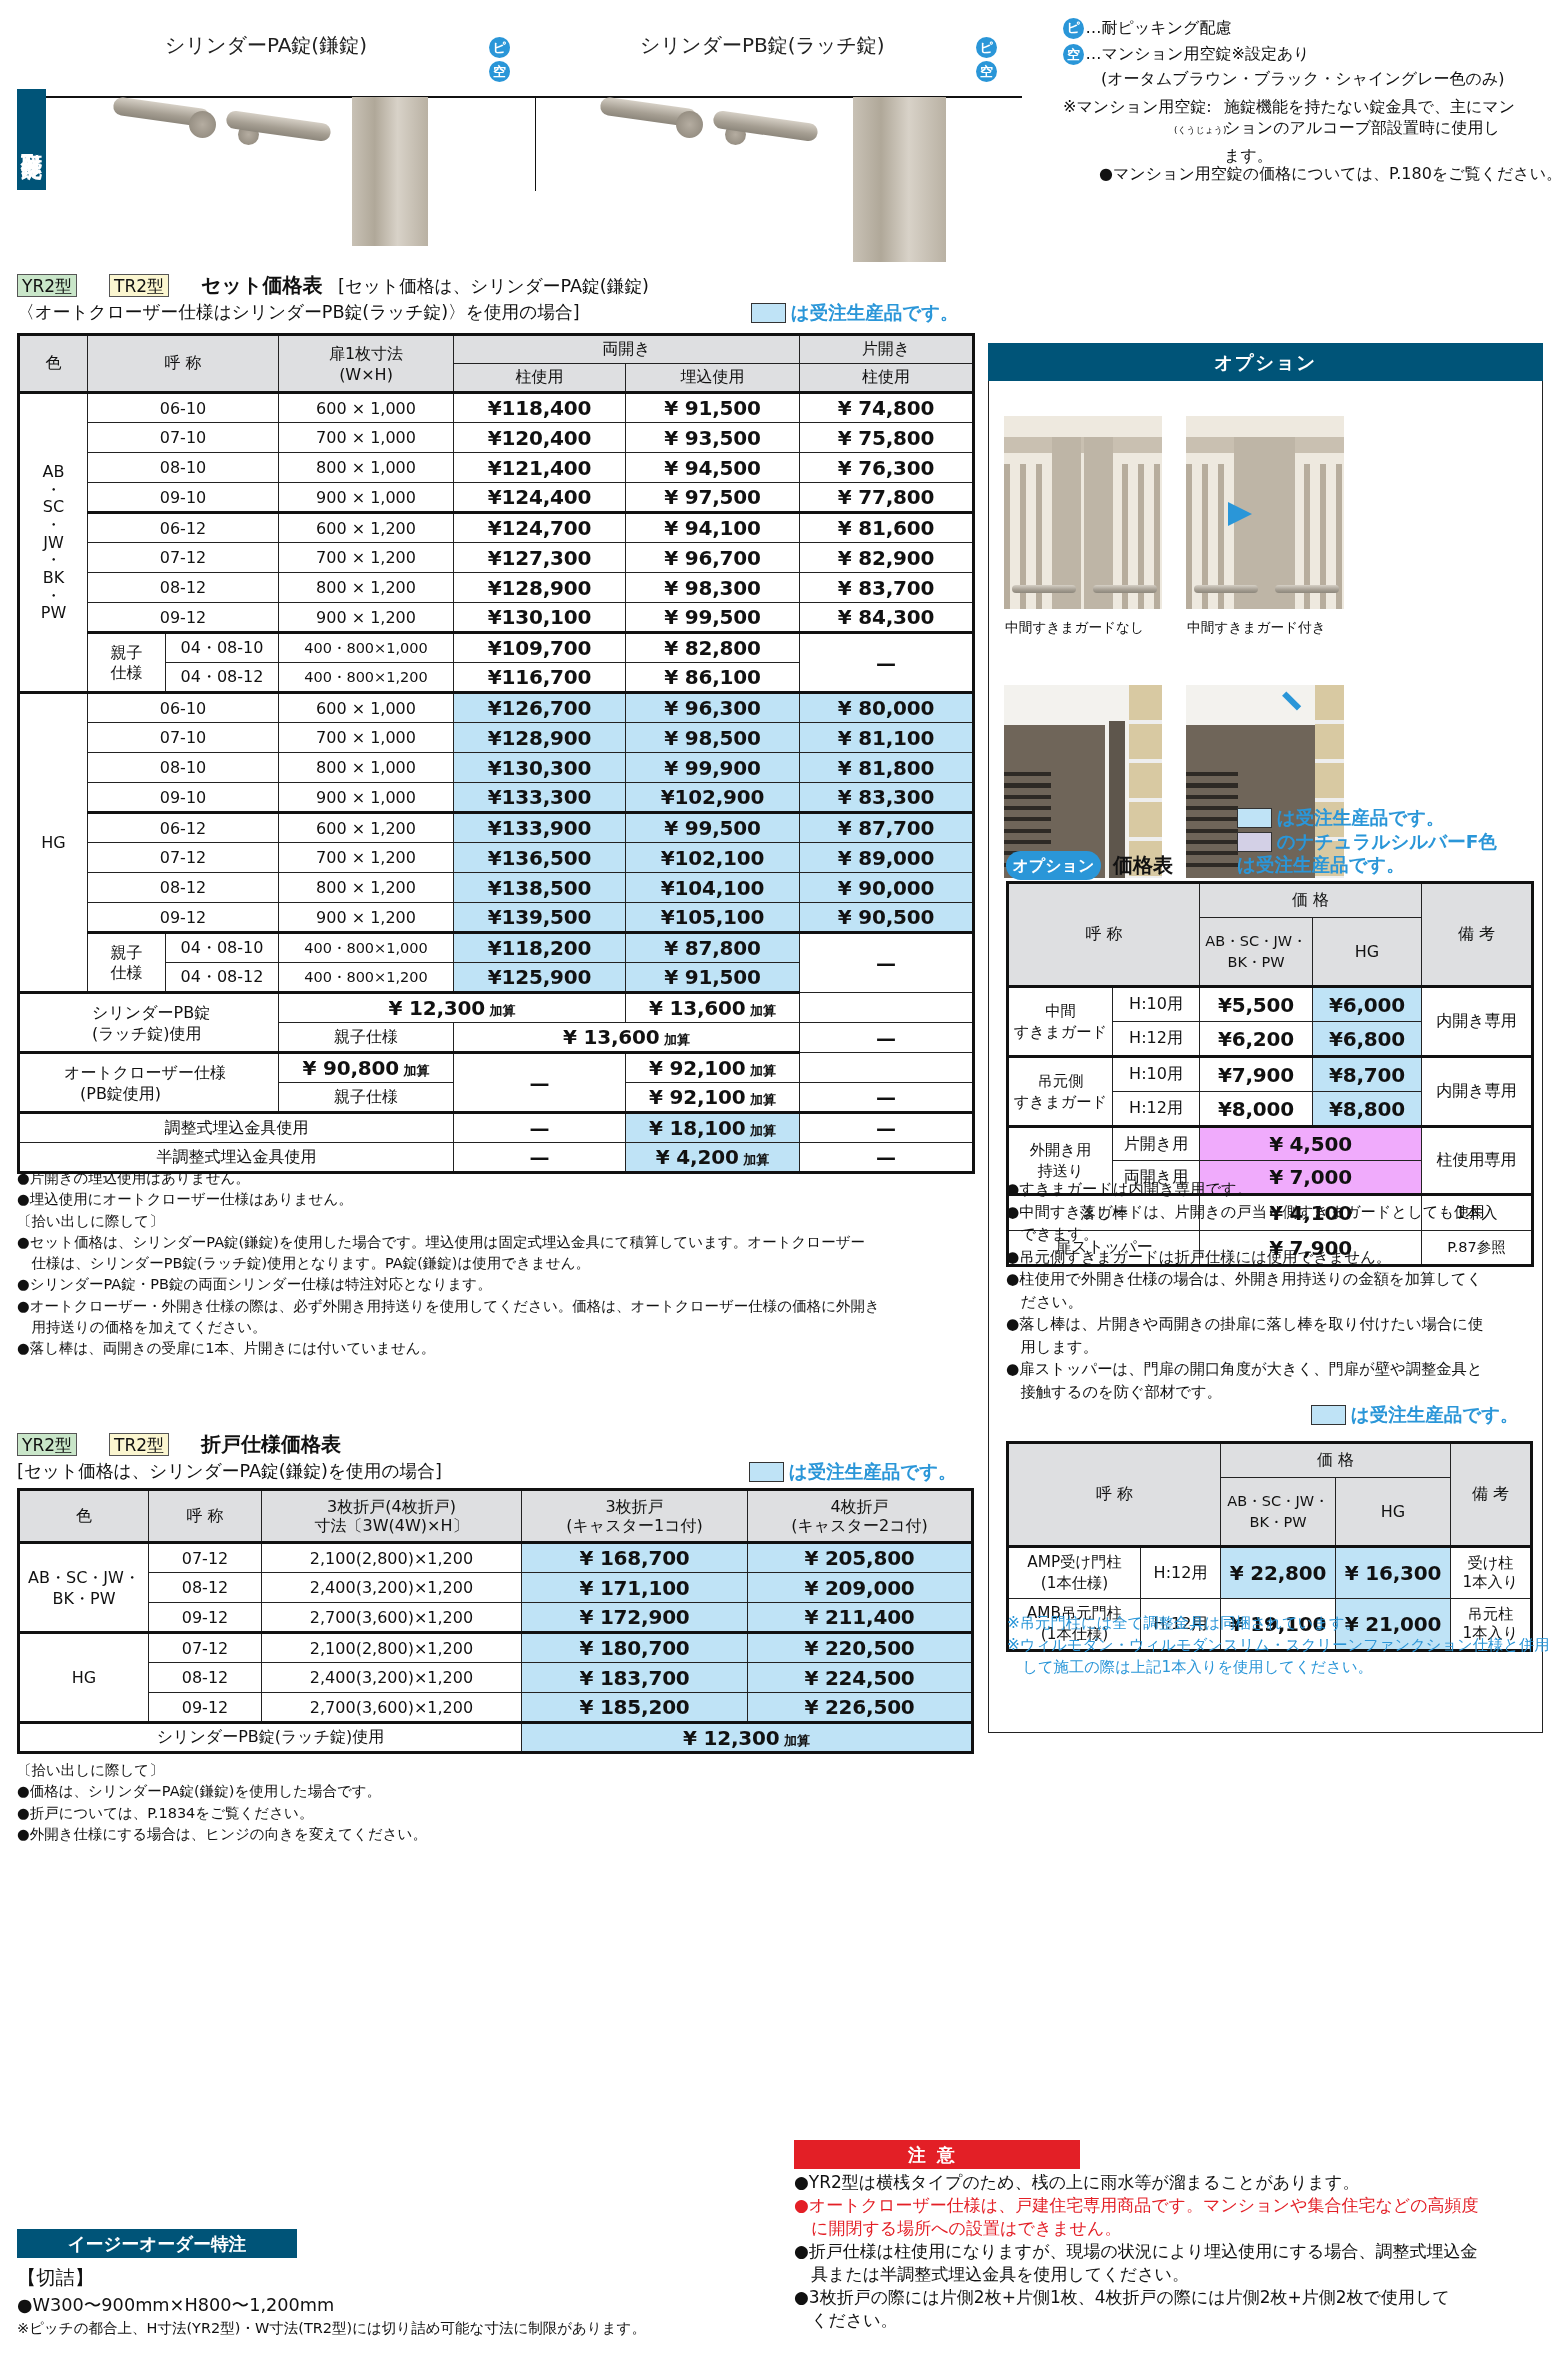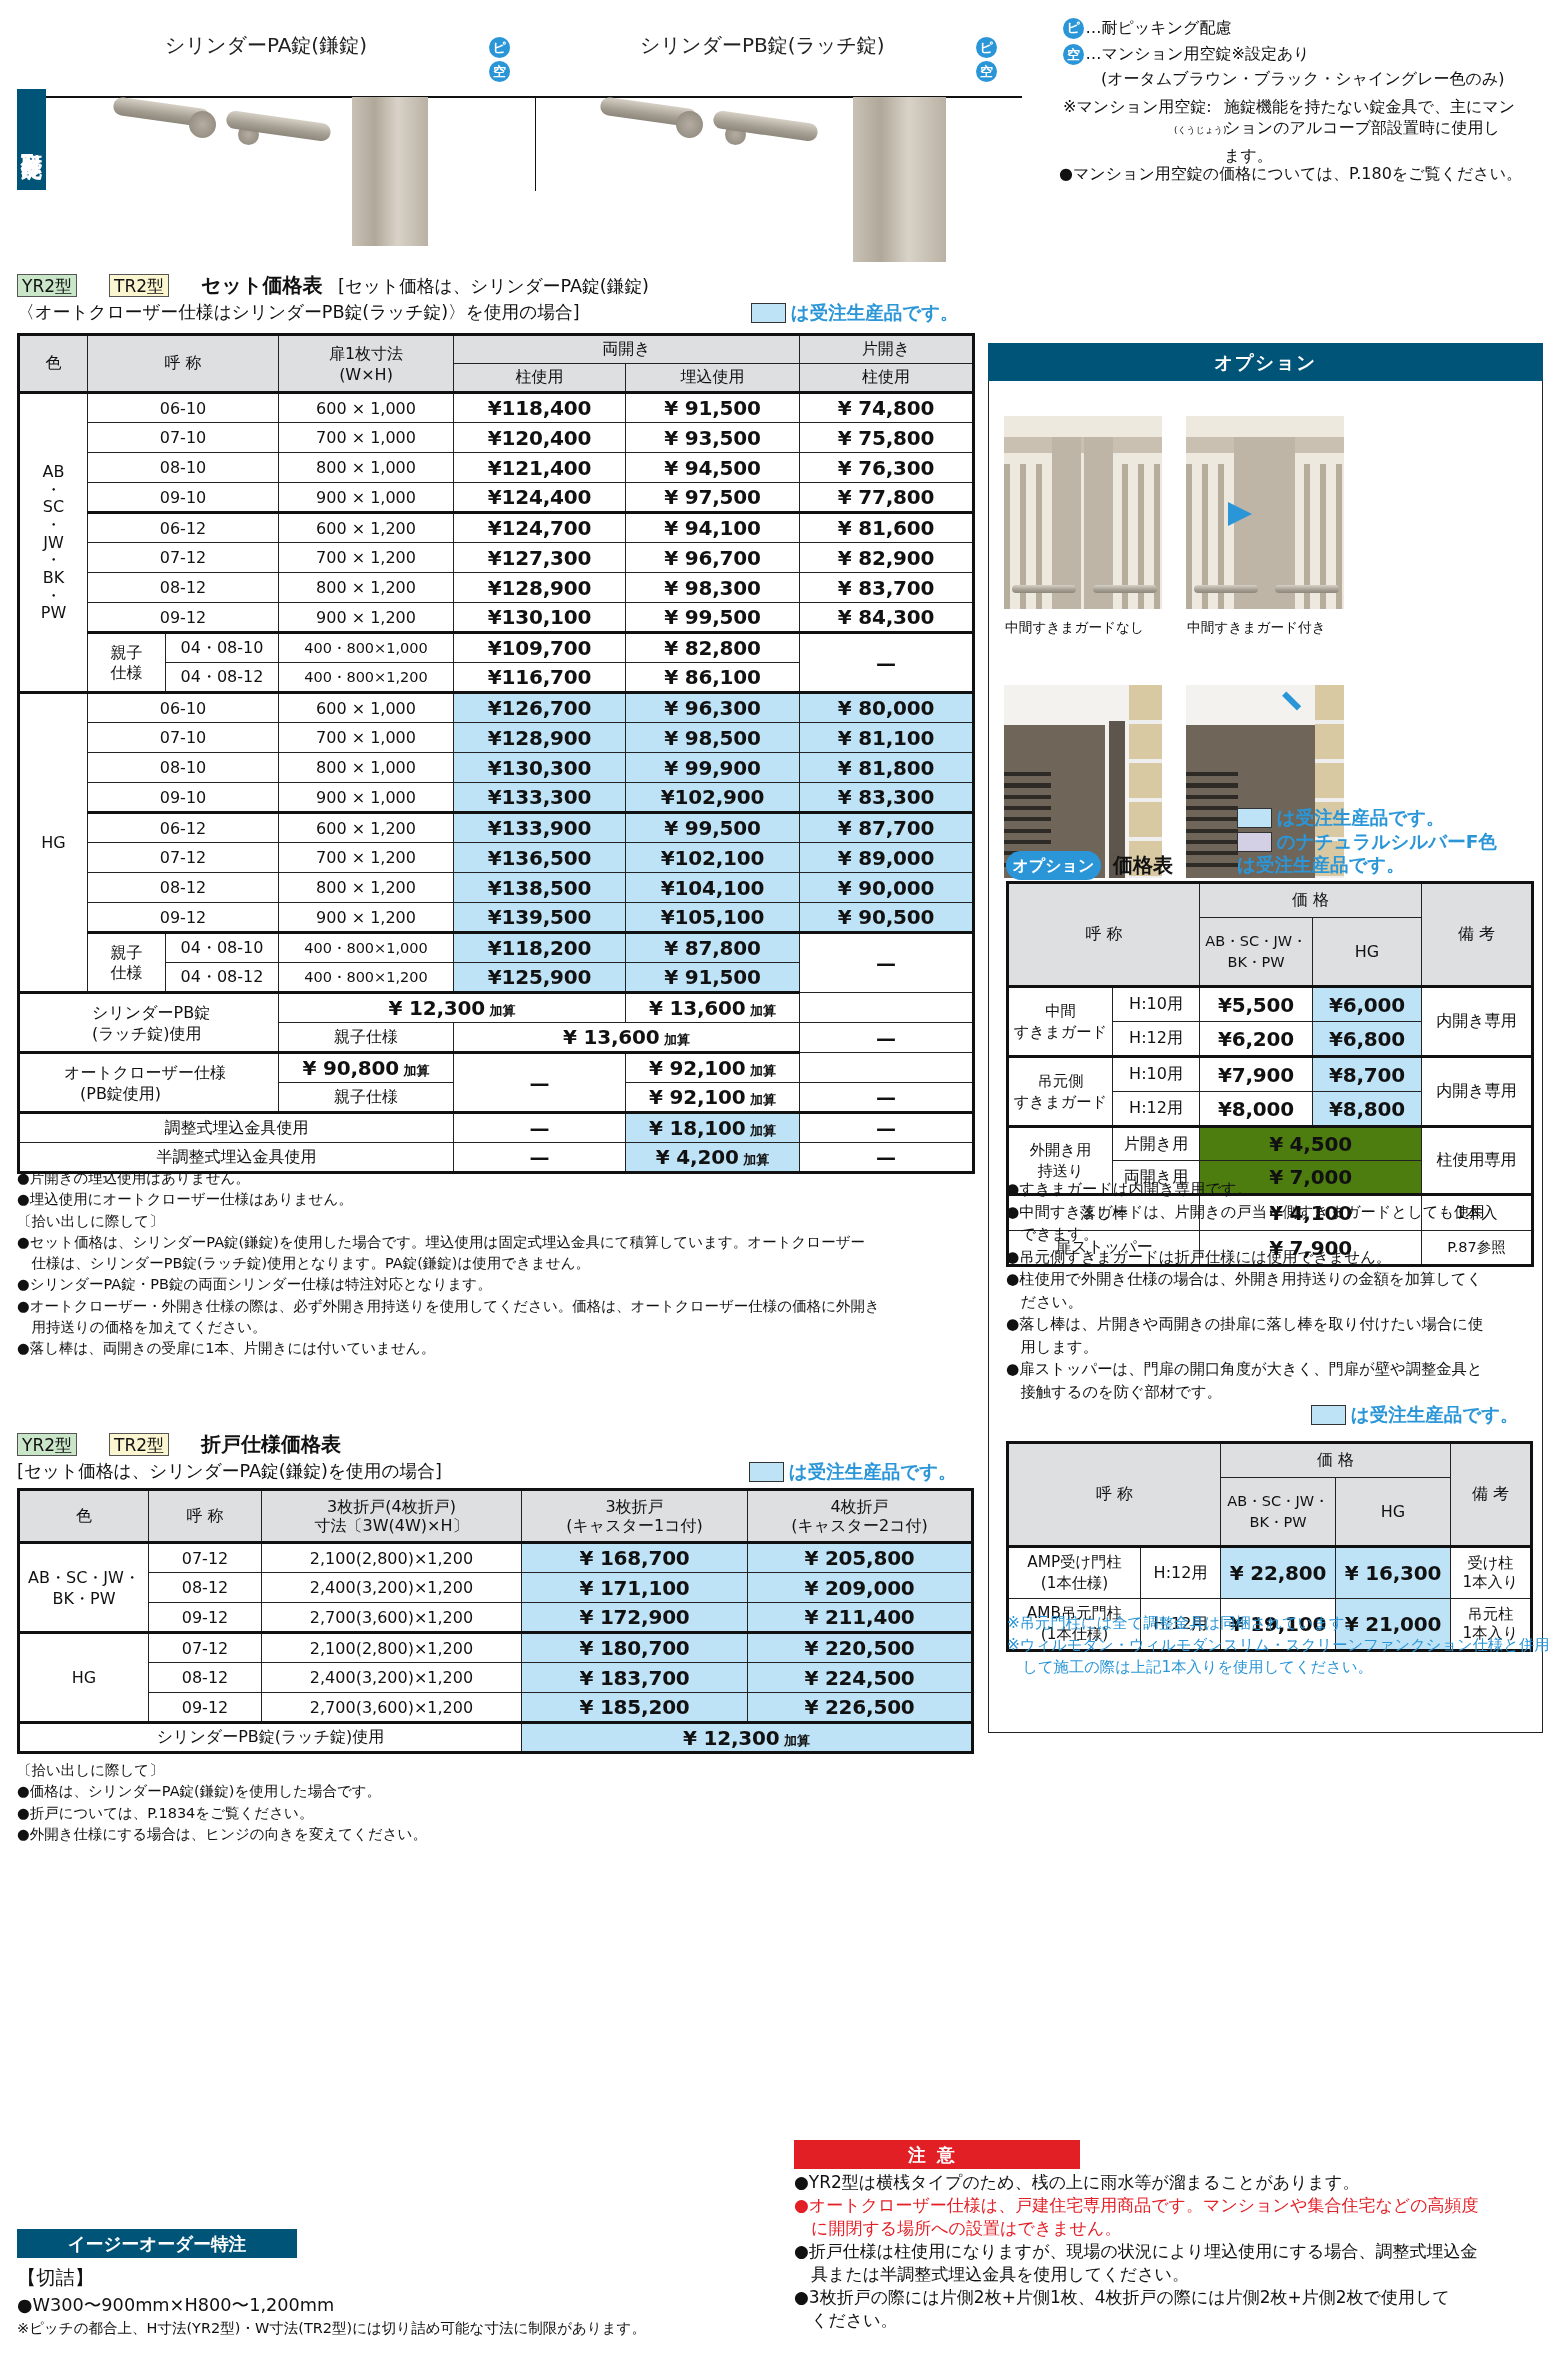--- a/index.html
+++ b/index.html
@@ -30,21 +30,21 @@
   .sw-purple{background:#d3d0e6 !important;}
   
   table{border-collapse:collapse;position:absolute;table-layout:fixed;}
   td,th{border:1.2px solid #222;text-align:center;vertical-align:middle;padding:0;font-weight:normal;
         font-size:16px;white-space:nowrap;overflow:hidden;}
   th{background:#dedfe1;}
   .outer{border:3.2px solid #111;}
   .price{font-weight:bold;font-size:20px;letter-spacing:-0.2px;}
   .add{font-size:13px;font-weight:bold;}
   .blue{background:#bfe3f6;}
-  .purple{background:#4d7c0f;}
+  .purple{background:#f0abfc;}
   .thick-top td{border-top:3.2px solid #111;}
   .notes{font-size:14.5px;line-height:21.3px;white-space:nowrap;}
   .notes .ind{padding-left:14.5px;}
   
   .opt-panel{left:988px;top:343px;width:555px;height:1390px;border:1.2px solid #222;box-sizing:border-box;}
   .opt-head{left:988px;top:343px;width:555px;height:38px;background:#005478;color:#fff;font-weight:bold;
     font-size:18.5px;display:flex;align-items:center;justify-content:center;letter-spacing:1.6px;}
   .photo{overflow:hidden;}
   .caption{font-size:13.7px;white-space:nowrap;}
   .opt-pill{background:#2a96d8;color:#fff;border-radius:14.5px;font-size:16px;font-weight:bold;padding:0 6.4px;height:29px;line-height:29px;}
@@ -93,21 +93,21 @@
 <div class="abs legend-line" style="left:1063px;top:44px;display:flex;align-items:center;">
   <span class="badge" style="margin-right:1.6px;">空</span>
   <span>…マンション用空錠※設定あり</span>
 </div>
 <div class="abs legend-line" style="left:1101px;top:69px;">(オータムブラウン・ブラック・シャイングレー色のみ)</div>
 <div class="abs legend-line" style="left:1063px;top:97px;">※マンション用空錠:</div>
 <div class="abs" style="left:1174px;top:124px;font-size:8.9px;">(くうじょう)</div>
 <div class="abs legend-line" style="left:1224px;top:97px;">施錠機能を持たない錠金具で、主にマン</div>
 <div class="abs legend-line" style="left:1224px;top:118px;">ションのアルコーブ部設置時に使用し</div>
 <div class="abs legend-line" style="left:1224px;top:138px;margin-top:8px;">ます。</div>
-<div class="abs legend-line" style="left:1059px;top:164px;">●マンション用空錠の価格については、P.180をご覧ください。</div>
+<div class="abs legend-line" style="left:1099px;top:164px;">●マンション用空錠の価格については、P.180をご覧ください。</div>
 
 <div class="abs type-tag yr" style="left:17px;top:274px;">YR2型</div>
 <div class="abs type-tag tr" style="left:109px;top:274px;">TR2型</div>
 <div class="abs sec-title" style="left:201px;top:272px;">セット価格表</div>
 <div class="abs sec-sub" style="left:338px;top:274px;">[セット価格は、シリンダーPA錠(鎌錠)</div>
 <div class="abs sec-sub" style="left:17px;top:300px;">〈オートクローザー仕様はシリンダーPB錠(ラッチ錠)〉を使用の場合]</div>
 <div class="abs legend-note" style="left:751px;top:300px;">
   <span class="sw"></span>
   <span>は受注生産品です。</span>
 </div>

